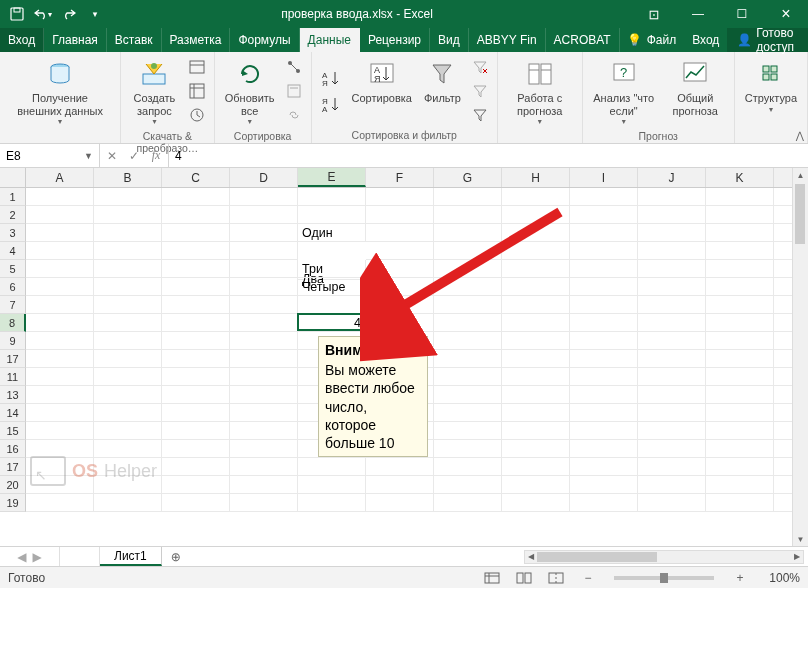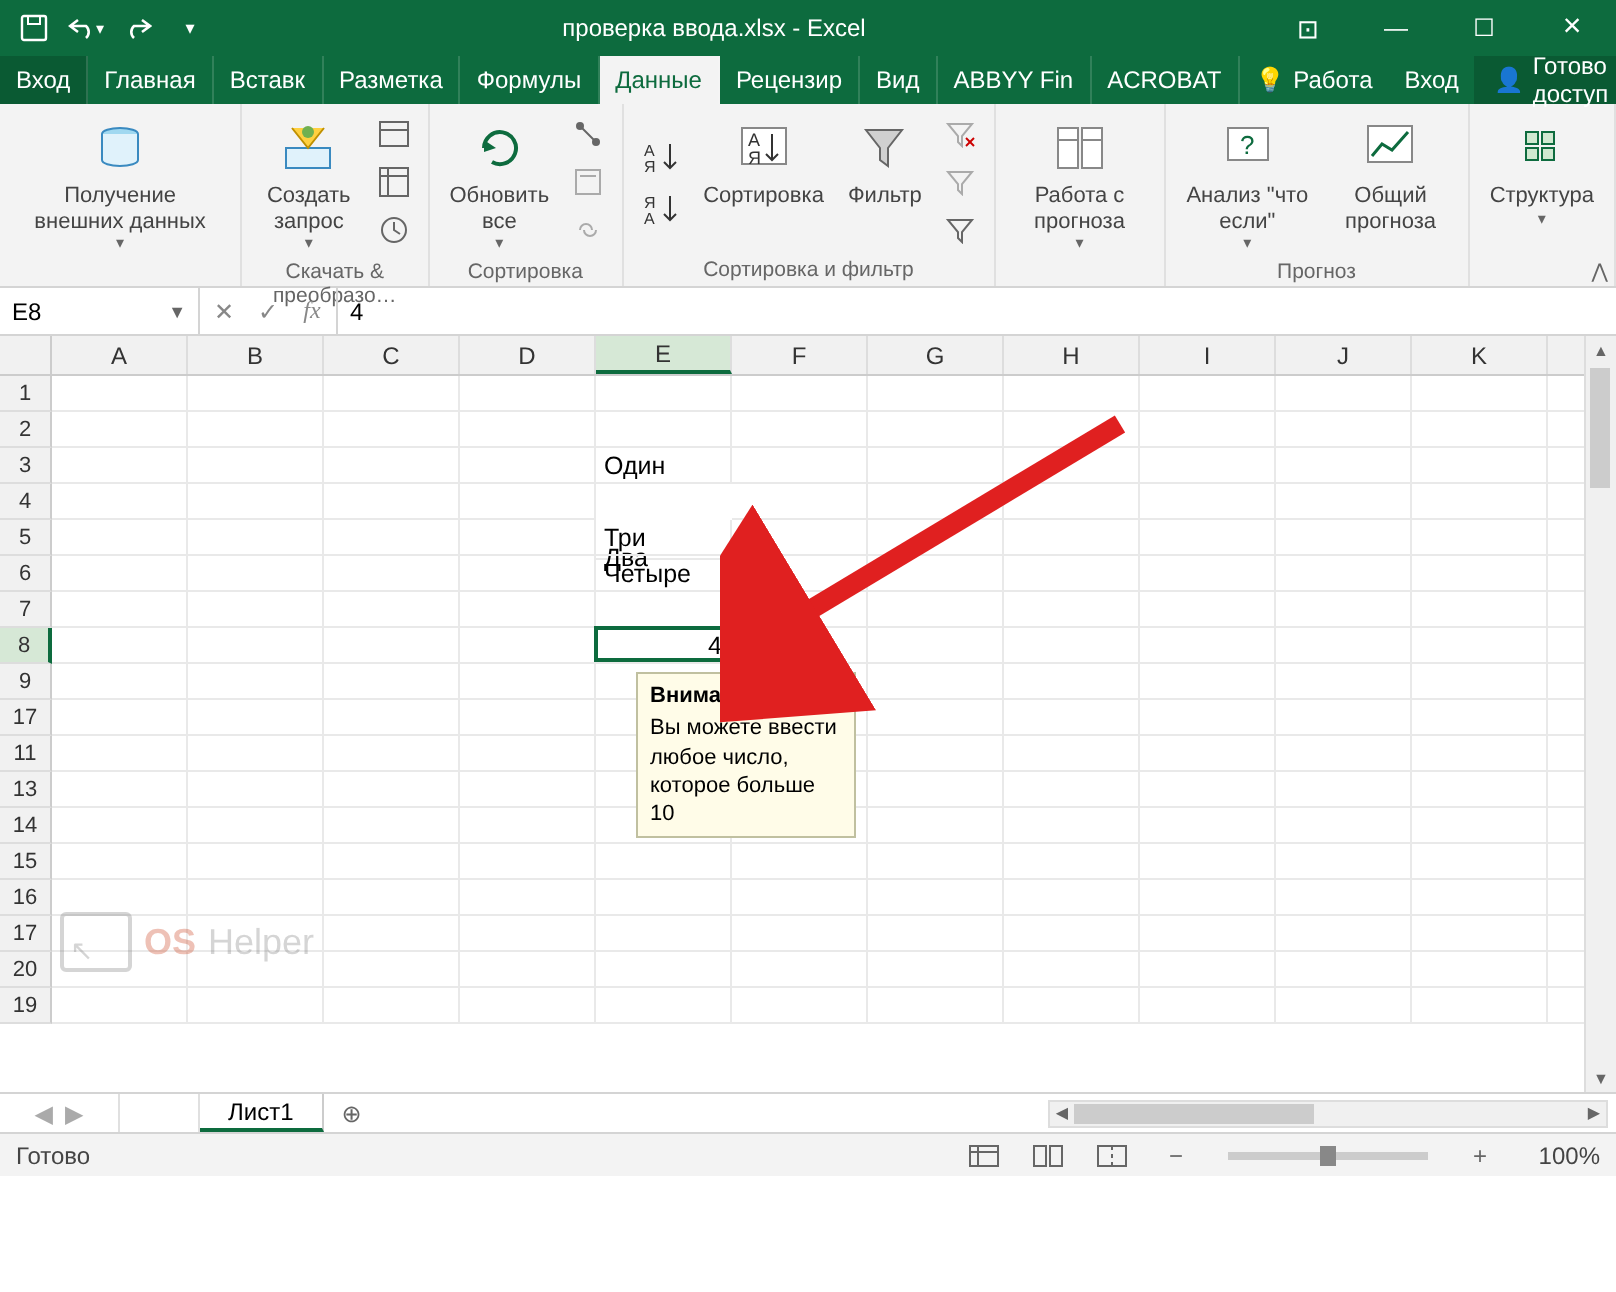--- a/index.html
+++ b/index.html
@@ -52,21 +52,21 @@
 .rows { position: relative; }
 .row { height: 18px; display: flex; }
 .row-h { width: 26px; background: #f1f1f1; border-right: 1px solid #ccc; border-bottom: 1px solid #ddd; display: flex; align-items: center; justify-content: center; font-size: 11px; color: #333; flex-shrink: 0; cursor: pointer; }
 .row-h.sel { background: #d6e8d6; border-right: 2px solid #0d6b3e; }
 .cell { border-right: 1px solid #e9e9e9; border-bottom: 1px solid #e9e9e9; padding: 0 4px; display: flex; align-items: center; font-size: 12.5px; flex-shrink: 0; overflow: visible; white-space: nowrap; }
 .cell.num { justify-content: flex-end; }
 .active-cell-border { position: absolute; border: 2px solid #0d6b3e; pointer-events: none; }
 .fill-handle { position: absolute; width: 6px; height: 6px; background: #0d6b3e; pointer-events: auto; cursor: crosshair; }
 
 
-.valtip { position: absolute; background: #fffce8; border: 1px solid #c0c0a0; padding: 4px 6px; font-size: 11px; line-height: 1.3; max-width: 110px; }
+.valtip { position: absolute; background: #fffce8; border: 1px solid #c0c0a0; padding: 4px 6px; font-size: 14px; line-height: 1.3; max-width: 110px; }
 .valtip-title { font-weight: bold; margin-bottom: 2px; }
 
 
 .arrow-svg { position: absolute; pointer-events: none; }
 
 
 .watermark { position: absolute; left: 30px; bottom: 60px; opacity: 0.35; display: flex; align-items: center; gap: 6px; font-size: 18px; pointer-events: none; }
 .watermark .wm-icon { width: 36px; height: 30px; border: 2px solid #888; border-radius: 3px; position: relative; }
 .watermark .wm-icon::after { content: "↖"; position: absolute; bottom: 1px; left: 3px; font-size: 14px; color: #888; }
 
@@ -135,21 +135,21 @@
   <div class="tab">Вставк</div>
   <div class="tab">Разметка</div>
   <div class="tab">Формулы</div>
   <div class="tab active">Данные</div>
   <div class="tab">Рецензир</div>
   <div class="tab">Вид</div>
   <div class="tab">ABBYY Fin</div>
   <div class="tab">ACROBAT</div>
   <div class="tab-tell">
       <span>💡</span>
-      <span>Работа</span>
+      <span>Файл</span>
     </div>
   <div class="tab-login">Вход</div>
   <div class="tab-share">
       <span>👤</span>
       <span>Готово доступ</span>
     </div>
 </div>
 
 <div class="ribbon">
   <div class="ribbon-group">

